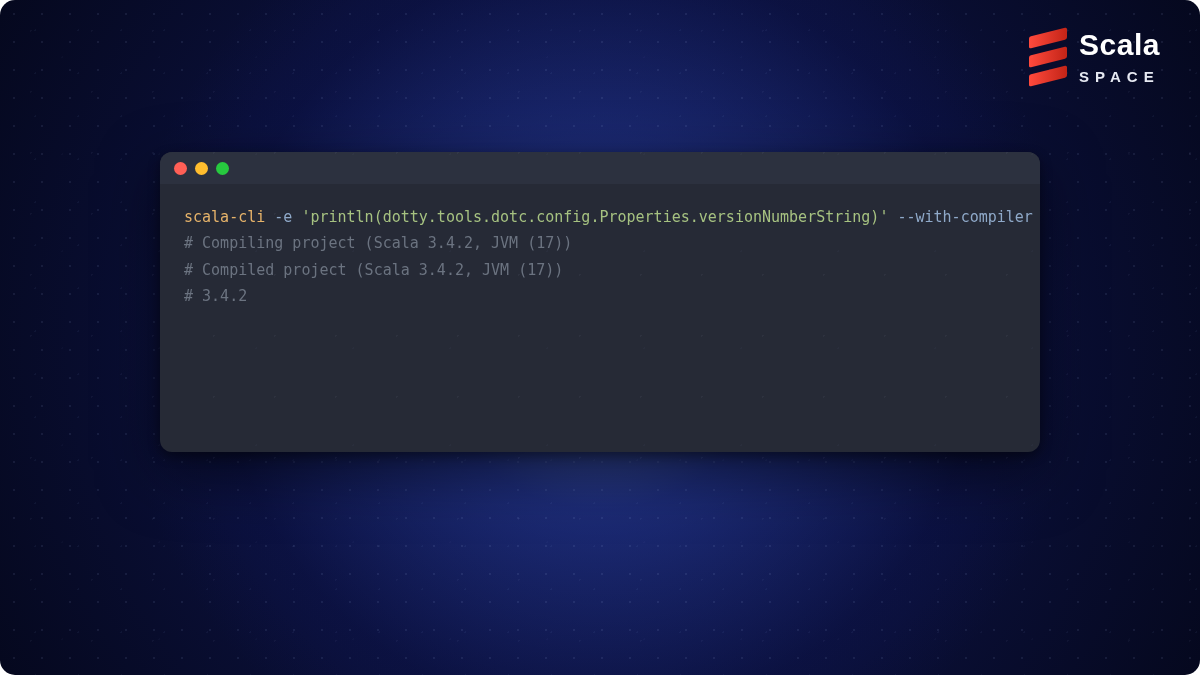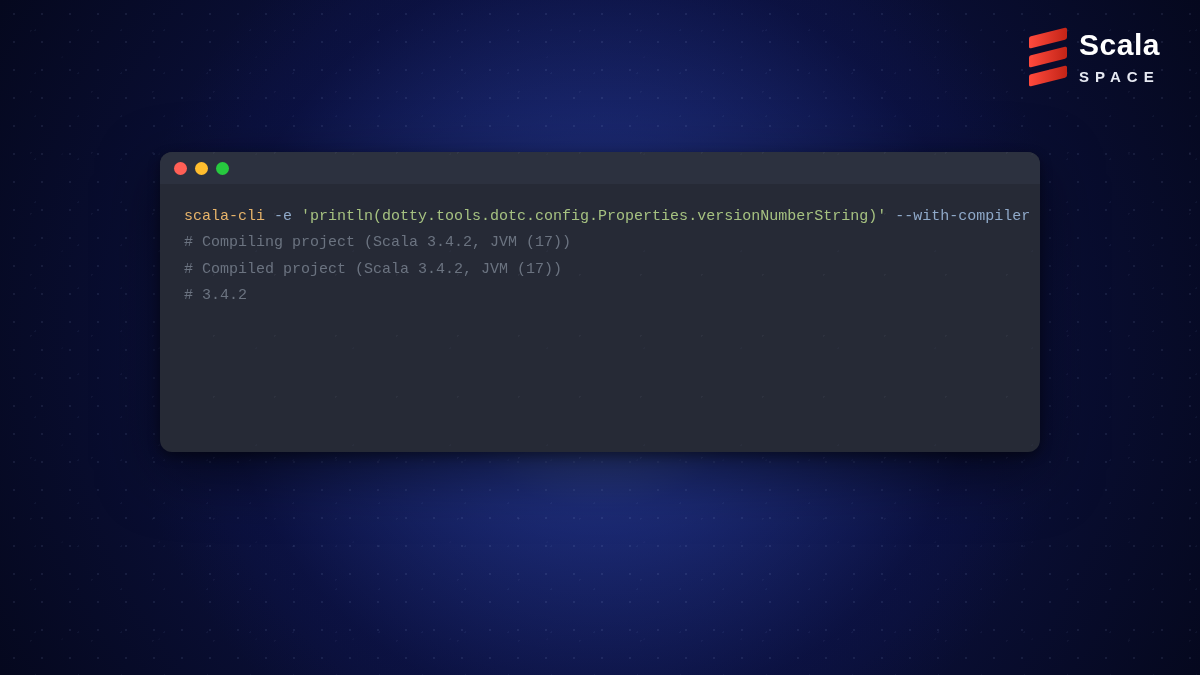--- a/index.html
+++ b/index.html
@@ -5,20 +5,21 @@
   * { margin: 0; padding: 0; box-sizing: border-box; }
   html, body { width: 1200px; height: 675px; overflow: hidden; font-family: ui-monospace, "SFMono-Regular", Menlo, Consolas, monospace; }
   .stage {
     position: relative;
     width: 1200px;
     height: 675px;
     background:
       radial-gradient(circle at 50% 50%, rgba(120,160,255,0.55) 0%, rgba(60,90,220,0.35) 25%, rgba(20,30,120,0.15) 55%, rgba(0,0,0,0) 70%),
       radial-gradient(circle at 50% 50%, rgba(12,20,70,0.9) 0%, rgba(10,15,55,0.95) 60%, rgba(5,8,30,1) 100%),
       #0a1030;
+    border-radius: 15px;
   }
   
   .stage::before, .stage::after {
     content: "";
     position: absolute; inset: 0;
     background-image:
       radial-gradient(rgba(180,200,255,0.25) 1px, transparent 1px),
       radial-gradient(rgba(150,180,255,0.15) 1px, transparent 1px);
     background-size: 28px 28px, 43px 43px;
     background-position: 0 0, 14px 9px;
@@ -56,21 +57,20 @@
   .term {
     position: absolute;
     left: 160px;
     top: 152px;
     width: 880px;
     height: 300px;
     background: #262a36;
     border-radius: 12px;
     box-shadow: 0 20px 60px rgba(0,0,0,0.55), 0 4px 12px rgba(0,0,0,0.4);
     overflow: hidden;
-    font-family: Liberation Mono, monospace;
   }
   .term-titlebar {
     height: 32px;
     display: flex;
     align-items: center;
     padding: 0 14px;
     gap: 8px;
     background: #2c313f;
   }
   .dot { width: 13px; height: 13px; border-radius: 50%; }

